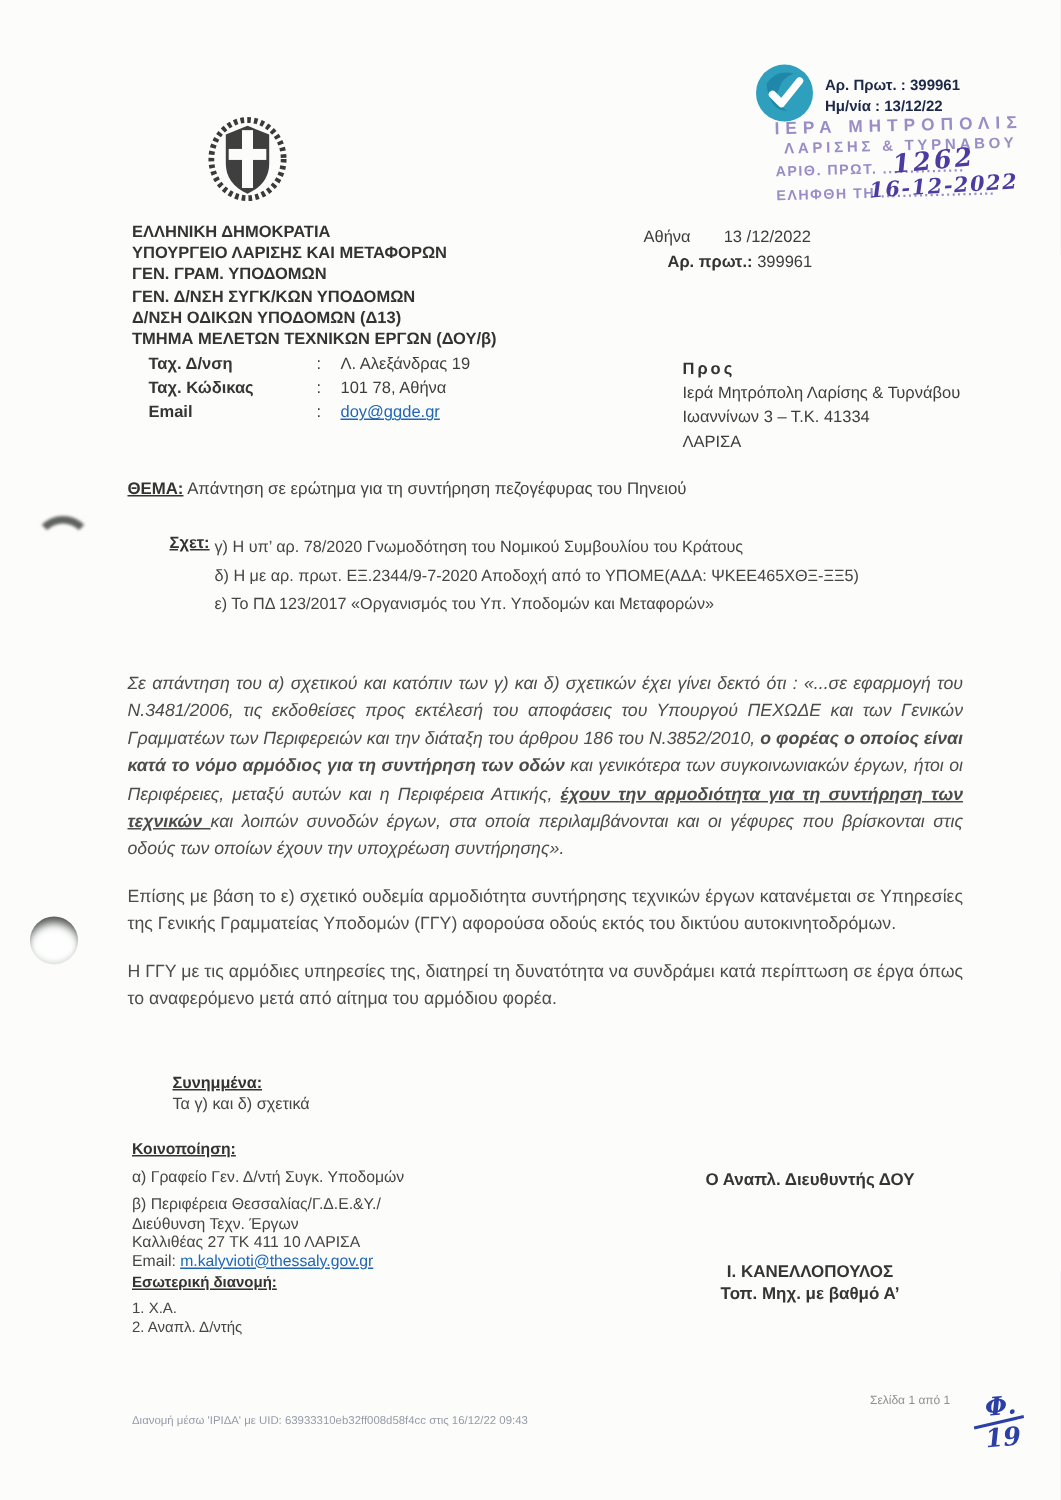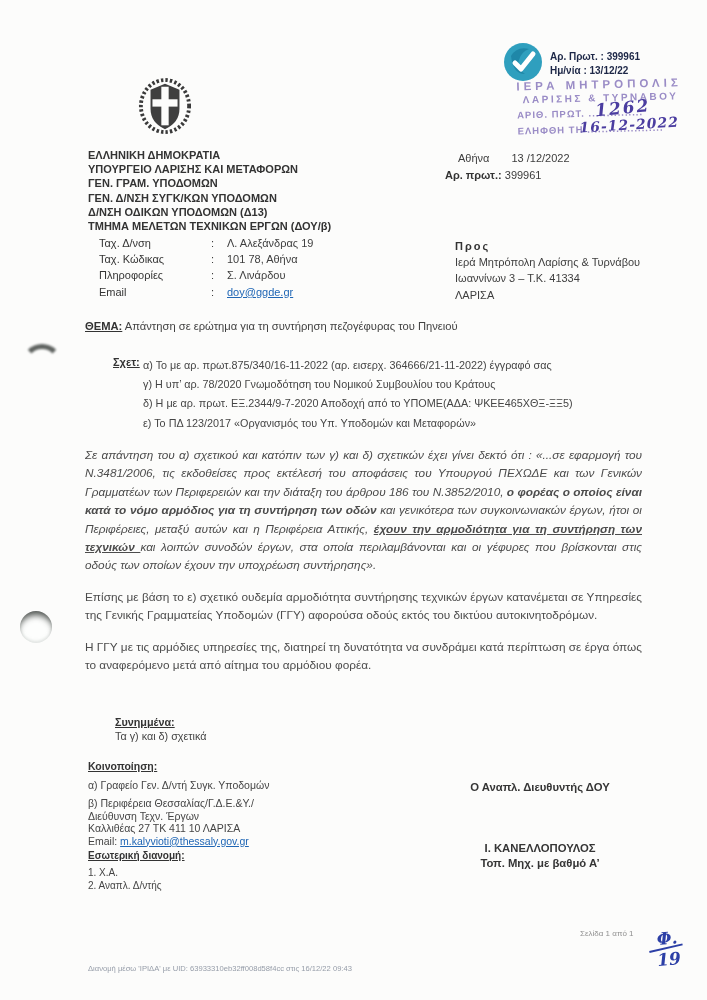--- a/index.html
+++ b/index.html
@@ -16,28 +16,28 @@
   .rstamp{position:absolute;left:517px;top:78px;width:190px;color:#9a8cc6;transform:rotate(-1.5deg);font-weight:bold;}
   .rstamp .l1{font-size:11.5px;letter-spacing:4px;}
   .rstamp .l2{font-size:10px;letter-spacing:2.5px;margin:2px 0 4px 6px;}
   .rstamp .form-line{font-size:9.5px;letter-spacing:1px;position:relative;height:16px;}
   .hand{position:absolute;color:#4b3da0;font-family:"DejaVu Serif",serif;font-style:italic;font-weight:bold;}
   .hand-num{left:78px;top:-9px;font-size:17px;letter-spacing:2px;transform:rotate(-4deg);}
   .hand-date{left:62px;top:-6px;font-size:14px;letter-spacing:1px;transform:rotate(-2deg);}
   
   .emblem{position:absolute;left:138px;top:77px;}
   .hdr{position:absolute;left:88px;top:148px;font-size:11px;font-weight:bold;color:#333;line-height:14.2px;}
-  .city-date{position:absolute;left:458px;top:152px;font-size:11px;color:#3c3c3c;display:flex;gap:22px;align-items:flex-end;}
+  .city-date{position:absolute;left:429px;top:152px;font-size:11px;color:#3c3c3c;display:flex;gap:22px;align-items:flex-end;}
   .prot{position:absolute;left:445px;top:169px;font-size:11px;color:#3c3c3c;}
   .prot b{color:#333;}
   
   .contact{position:absolute;left:99px;top:235px;font-size:11px;line-height:16.2px;color:#3e3e3e;}
   .contact table{border-collapse:collapse;}
   .contact td{padding:0;vertical-align:top;font-size:11px;line-height:16.2px;}
-  .contact td.lab{font-weight:normal;width:112px;color:#353535;margin-left:48px;}
+  .contact td.lab{font-weight:bold;width:112px;color:#353535;margin-left:48px;}
   .contact td.col{width:16px;}
   .link{color:#1f66b5;text-decoration:underline;cursor:pointer;}
   .recipient{position:absolute;left:445px;top:238px;font-size:11px;line-height:16.2px;color:#3e3e3e;margin-left:10px;}
   .recipient .plabel{font-weight:bold;letter-spacing:2px;color:#333;}
   
   .subject{position:absolute;left:85px;top:320px;font-size:11.2px;color:#424242;width:560px;}
   .subject .slabel{font-weight:bold;text-decoration:underline;color:#333;}
   .refs-label{position:absolute;left:113px;top:356px;font-size:11px;font-weight:bold;text-decoration:underline;color:#333;}
   .refs{position:absolute;left:143px;top:356px;font-size:10.8px;color:#454545;line-height:19.2px;}
   
@@ -50,21 +50,21 @@
   .attach{position:absolute;left:115px;top:715px;font-size:10.8px;line-height:14px;color:#454545;}
   .head-u{font-weight:bold;text-decoration:underline;color:#333;}
   .cc{position:absolute;left:88px;top:760px;font-size:10.5px;line-height:12.5px;color:#454545;}
   .cc .gap{height:6px;}
   .internal{position:absolute;left:88px;top:849px;font-size:10px;line-height:13px;color:#454545;}
   
   .sig{position:absolute;left:420px;top:781px;width:240px;text-align:center;font-size:11.3px;font-weight:bold;color:#353535;}
   .sig .name{margin-top:49px;}
   .sig .grade{margin-top:3px;}
   
-  .footer{position:absolute;left:88px;top:964px;font-size:7.6px;color:#959ca8;}
+  .footer{position:absolute;left:88px;top:942px;font-size:7.6px;color:#959ca8;}
   .pagenum{position:absolute;left:580px;top:929px;font-size:8px;color:#8f8f8f;}
   .phi{position:absolute;left:653px;top:930px;color:#2c3fa6;font-family:"DejaVu Serif",serif;font-style:italic;font-weight:bold;text-align:center;transform:rotate(-5deg);}
   .phi .top{font-size:17px;line-height:16px;}
   .phi .bar{width:34px;border-bottom:2px solid #2c3fa6;transform:rotate(-8deg);margin:1px 0 2px -4px;}
   .phi .bottom{font-size:17px;line-height:16px;}
   
   .hole1{position:absolute;left:22px;top:344px;width:30px;height:30px;border:5px solid transparent;border-top-color:rgba(55,60,57,.8);border-radius:50%;filter:blur(1px);}
   .hole2{position:absolute;left:20px;top:611px;width:32px;height:32px;border-radius:50%;background:#fdfefd;box-shadow:inset 0 7px 6px -3px rgba(50,55,52,.85), inset 0 -2px 3px rgba(205,210,207,.6);filter:blur(.5px);}
 </style>
 </head>
@@ -132,25 +132,20 @@
         <td class="lab">Ταχ. Δ/νση</td>
         <td class="col">:</td>
         <td>Λ. Αλεξάνδρας 19</td>
       </tr>
       <tr>
         <td class="lab">Ταχ. Κώδικας</td>
         <td class="col">:</td>
         <td>101 78,  Αθήνα</td>
       </tr>
       <tr>
-        <td class="lab">Πληροφορίες</td>
-        <td class="col">:</td>
-        <td>Σ. Λινάρδου</td>
-      </tr>
-      <tr>
         <td class="lab">Email</td>
         <td class="col">:</td>
         <td><span class="link">doy@ggde.gr</span></td>
       </tr>
     </tbody>
       </table>
   </div>
 
   <div class="recipient">
     <div class="plabel">Προς</div>
@@ -158,21 +153,20 @@
     <div>Ιωαννίνων 3 – Τ.Κ. 41334</div>
     <div>ΛΑΡΙΣΑ</div>
   </div>
 
   <div class="subject">
     <span class="slabel">ΘΕΜΑ:</span><span> Απάντηση σε ερώτημα για τη συντήρηση πεζογέφυρας του Πηνειού</span>
   </div>
 
   <div class="refs-label">Σχετ:</div>
   <div class="refs">
-    <div>α) Το με αρ. πρωτ.875/340/16-11-2022 (αρ. εισερχ. 364666/21-11-2022) έγγραφό σας</div>
     <div>γ) Η υπ’ αρ. 78/2020 Γνωμοδότηση του Νομικού Συμβουλίου του Κράτους</div>
     <div>δ) Η με αρ. πρωτ. ΕΞ.2344/9-7-2020 Αποδοχή από το ΥΠΟΜΕ(ΑΔΑ: ΨΚΕΕ465ΧΘΞ-ΞΞ5)</div>
     <div>ε) Το ΠΔ 123/2017 «Οργανισμός του Υπ. Υποδομών και Μεταφορών»</div>
   </div>
 
   <div class="bodytext">
     <p class="p-italic"><span>Σε απάντηση του α) σχετικού και κατόπιν των γ) και δ) σχετικών έχει γίνει δεκτό ότι : «...σε εφαρμογή του Ν.3481/2006, τις εκδοθείσες προς εκτέλεσή του αποφάσεις του Υπουργού ΠΕΧΩΔΕ και των Γενικών Γραμματέων των Περιφερειών και την διάταξη του άρθρου 186 του Ν.3852/2010, </span><span class="bseg">ο φορέας ο οποίος είναι κατά το νόμο αρμόδιος για τη συντήρηση των οδών </span><span>και γενικότερα των συγκοινωνιακών έργων, ήτοι οι Περιφέρειες, μεταξύ αυτών και η Περιφέρεια Αττικής, </span><span class="buseg">έχουν την αρμοδιότητα για τη συντήρηση των τεχνικών </span><span>και λοιπών συνοδών έργων, στα οποία περιλαμβάνονται και οι γέφυρες που βρίσκονται στις οδούς των οποίων έχουν την υποχρέωση συντήρησης».</span></p>
     <p>Επίσης με βάση το ε) σχετικό ουδεμία αρμοδιότητα συντήρησης τεχνικών έργων κατανέμεται σε Υπηρεσίες της Γενικής Γραμματείας Υποδομών (ΓΓΥ) αφορούσα οδούς εκτός του δικτύου αυτοκινητοδρόμων.</p>
     <p>Η ΓΓΥ με τις αρμόδιες υπηρεσίες της, διατηρεί τη δυνατότητα να συνδράμει κατά περίπτωση σε έργα όπως το αναφερόμενο  μετά από αίτημα του αρμόδιου φορέα.</p>
   </div>

